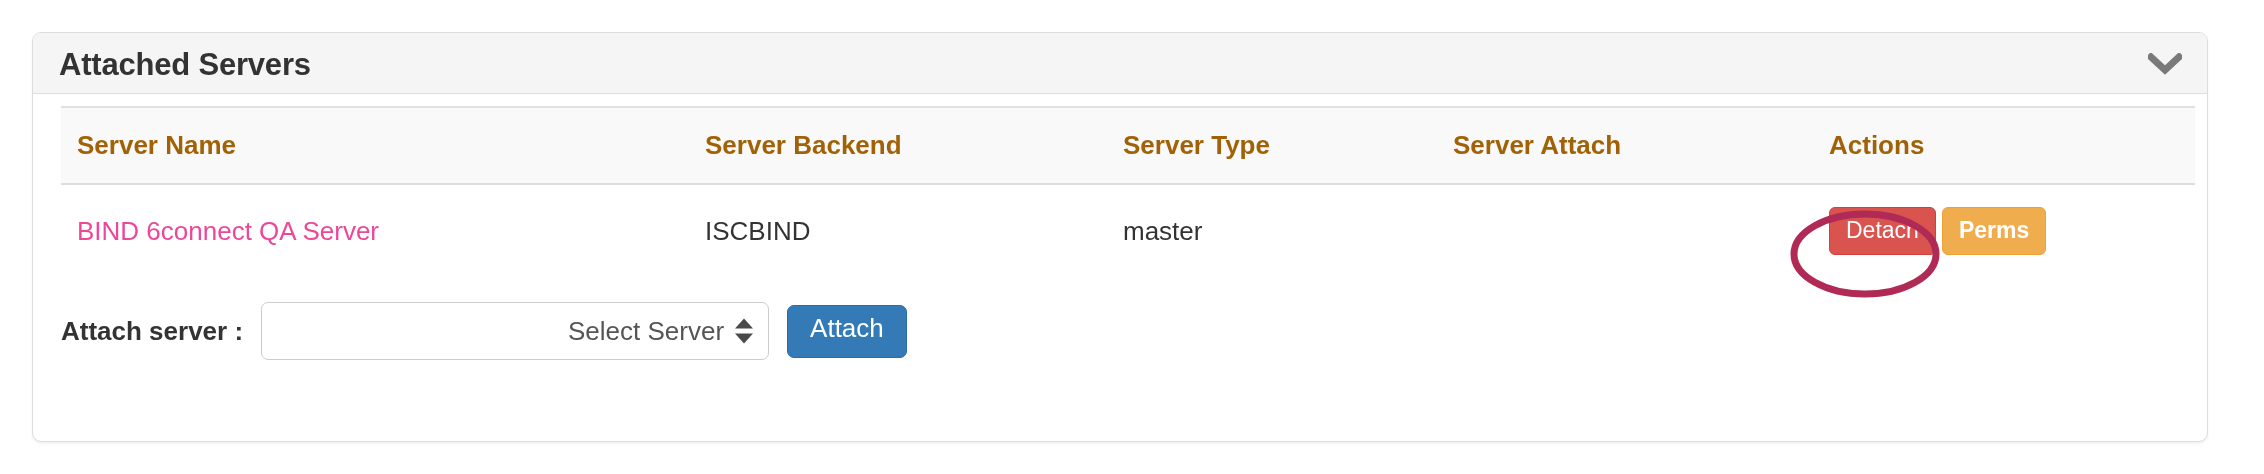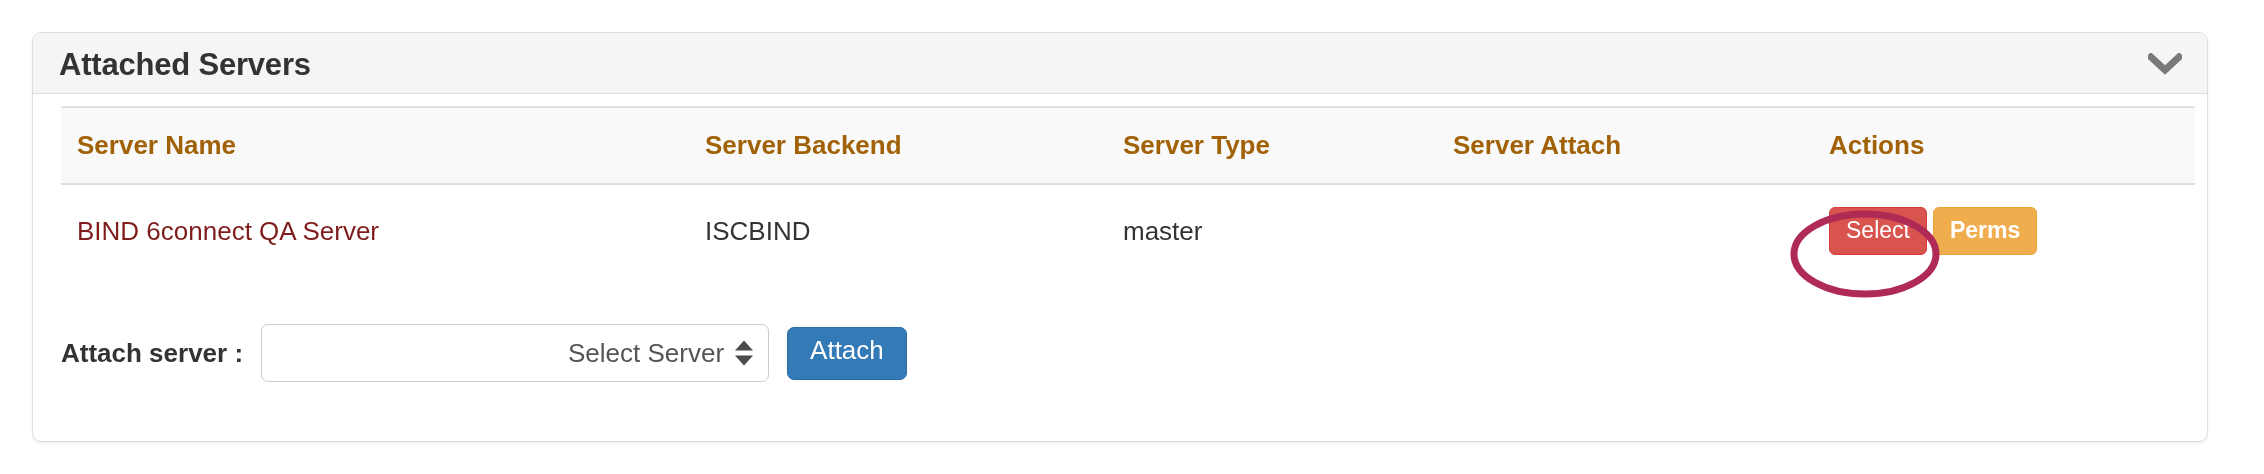--- a/index.html
+++ b/index.html
@@ -111,21 +111,21 @@
   }
 
   
   .col-name    { width: 628px; padding-left: 16px !important; }
   .col-backend { width: 418px; margin-top: 26px; }
   .col-type    { width: 330px; }
   .col-status  { width: 376px; }
   .col-actions { width: 366px; }
 
   .server-link {
-    color: #7f1d1d;
+    color: #ec4899;
     text-decoration: none;
     cursor: pointer;
   }
 
   
   .action-cell {
     position: relative;
   }
   .btn-group {
     display: inline-flex;
@@ -166,21 +166,21 @@
     width: 152px;
     height: 88px;
     pointer-events: none;
     z-index: 20;
   }
 
   
   .attach-row {
     position: absolute;
     left: 28px;
-    top: 230px;
+    top: 208px;
     display: flex;
     align-items: center;
   }
   .attach-label {
     font-size: 26px;
     font-weight: bold;
     color: #333333;
     margin-right: 18px;
     white-space: nowrap;
   }
@@ -268,21 +268,21 @@
         <tbody>
           <tr>
             <td class="col-name">
               <a class="server-link">BIND 6connect QA Server</a>
             </td>
             <td class="col-backend">ISCBIND</td>
             <td class="col-type">master</td>
             <td class="col-status"></td>
             <td class="col-actions action-cell">
               <span class="btn-group">
-                <button class="btn btn-danger">Select</button>
+                <button class="btn btn-danger">Detach</button>
                 <button class="btn btn-warning">Perms</button>
               </span>
             </td>
           </tr>
         </tbody>
       </table>
 
       <div class="attach-row">
         <span class="attach-label">Attach server :</span>
 

